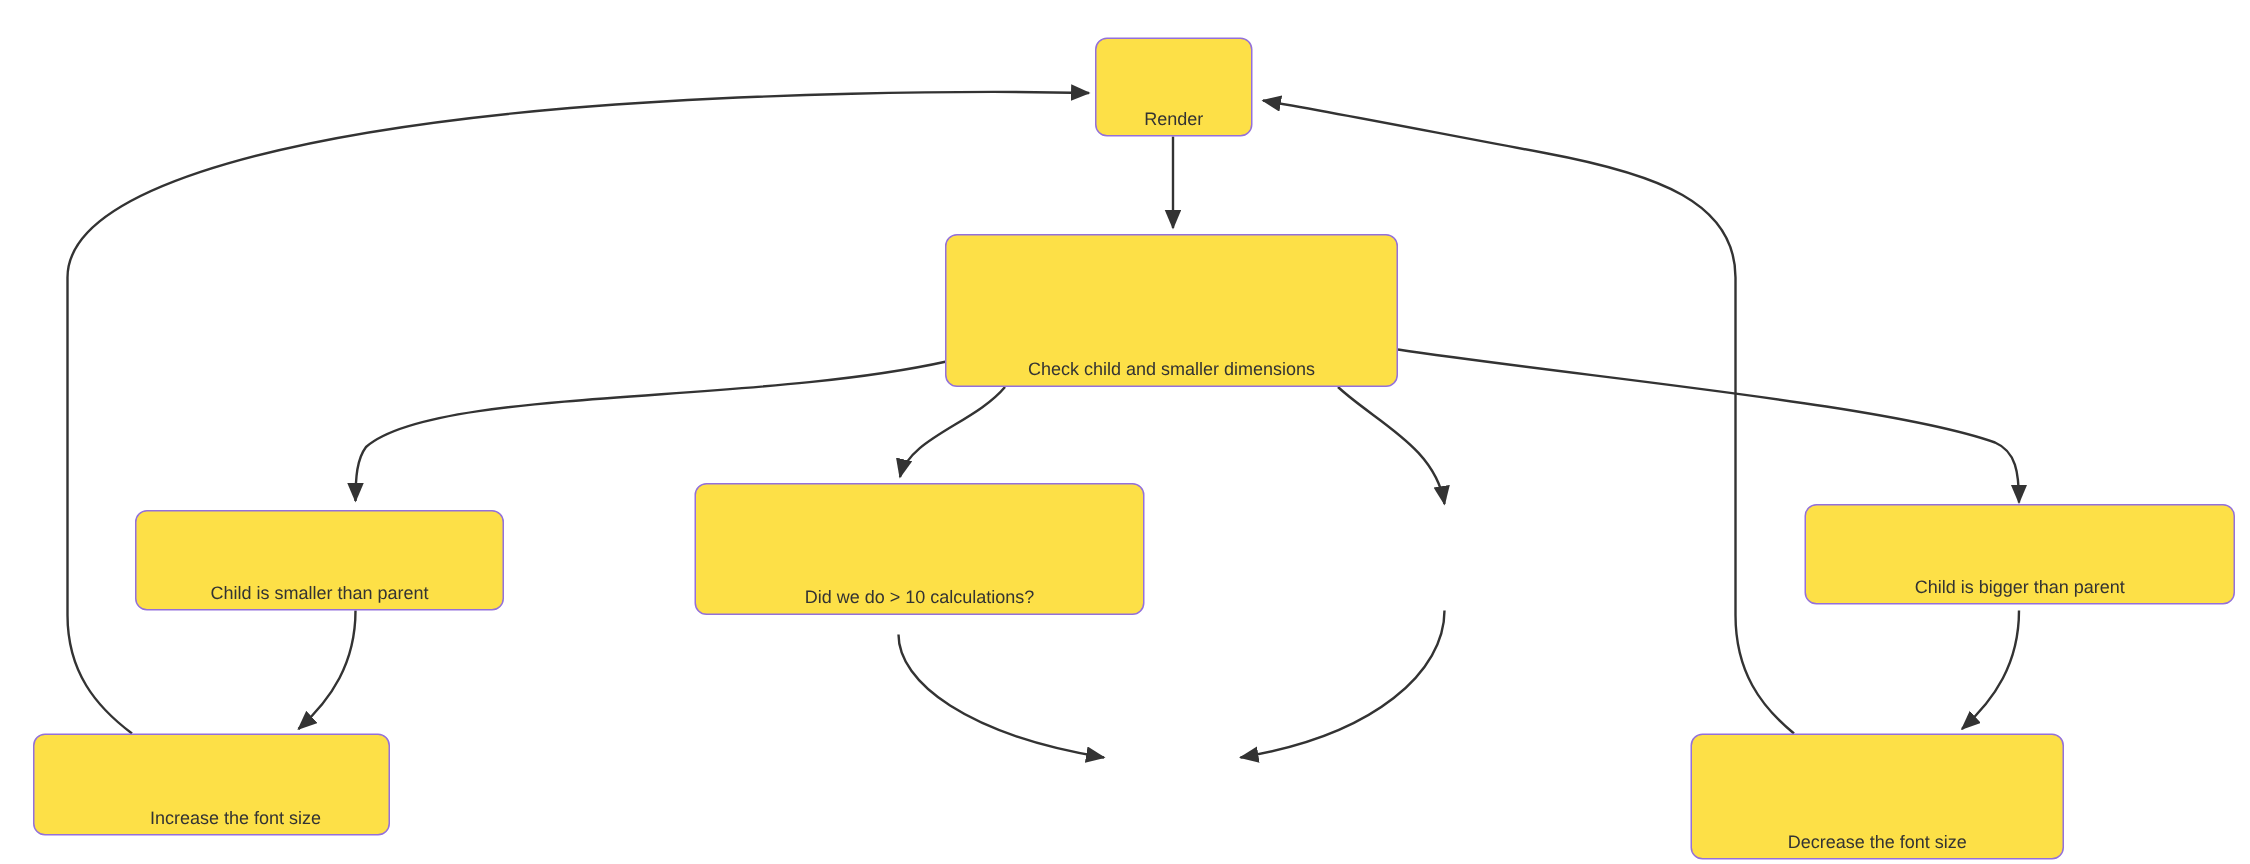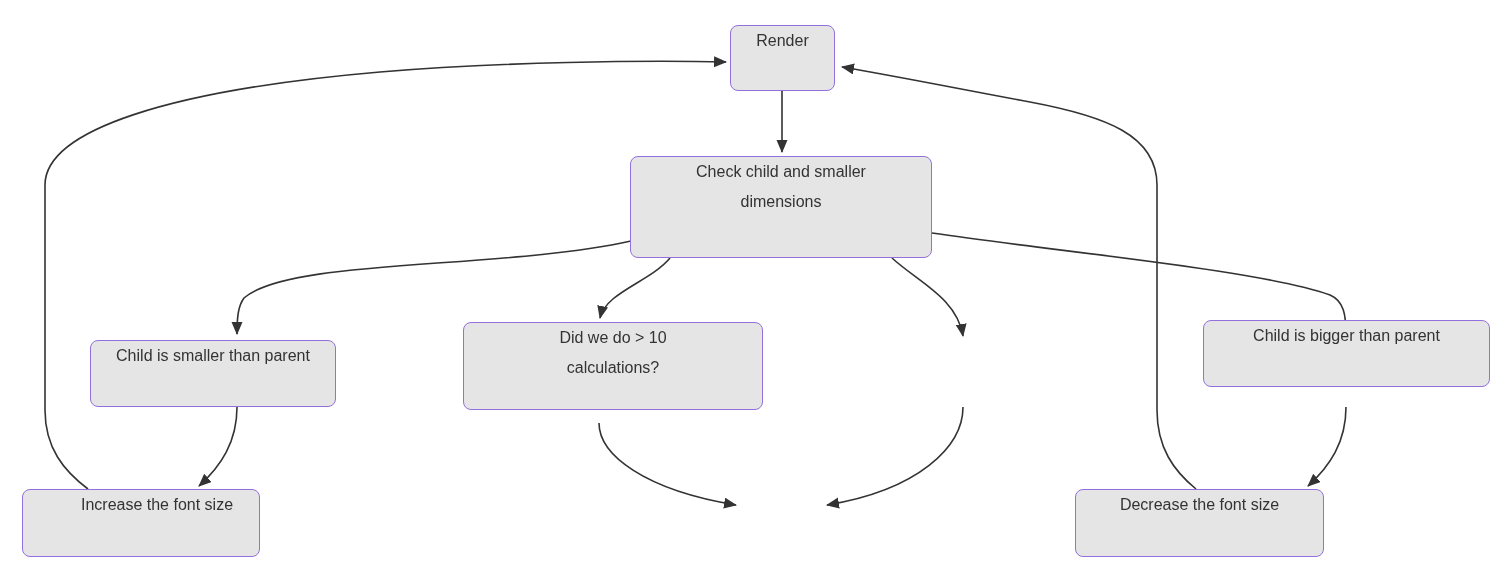--- a/index.html
+++ b/index.html
@@ -23,44 +23,44 @@
     height: 576px;
   }
   .edges path.edge {
     fill: none;
     stroke: #333333;
     stroke-width: 1.6;
   }
   .node {
     position: absolute;
     box-sizing: border-box;
-    background: #e5e5e5;
+    background: #fde047;
     border: 1.5px solid #9370DB;
     border-radius: 8px;
     color: #333333;
-    font-size: 16px;
+    font-size: 12px;
     line-height: 1.85;
     display: flex;
-    align-items: flex-start;
+    align-items: flex-end;
     justify-content: center;
     text-align: center;
   }
   .node .label {
     display: block;
   }
   
   #node-render        { left: 730px;  top: 25px;  width: 105px; height: 66px; }
   #node-check         { left: 630px;  top: 156px; width: 302px; height: 102px; }
   #node-smaller       { left: 90px;   top: 340px; width: 246px; height: 67px; }
   #node-calculations  { left: 463px;  top: 322px; width: 300px; height: 88px; }
   #node-same          { left: 818px;  top: 340px; width: 292px; height: 67px; }
-  #node-bigger        { left: 1203px; top: 320px; width: 287px; height: 67px; }
+  #node-bigger        { left: 1203px; top: 336px; width: 287px; height: 67px; }
   #node-increase      { left: 22px;   top: 489px; width: 238px; height: 68px; padding-left: 32px; }
   #node-stop          { left: 742px;  top: 489px; width: 80px;  height: 68px; }
-  #node-decrease      { left: 1075px; top: 489px; width: 249px; height: 68px; }
+  #node-decrease      { left: 1127px; top: 489px; width: 249px; height: 84px; }
   #node-check .label        { max-width: 230px; }
   #node-calculations .label { max-width: 160px; }
 </style>
 </head>
 <body>
 
 <div class="canvas">
 
   <svg class="edges" viewBox="0 0 1500 576" xmlns="http://www.w3.org/2000/svg">
     <defs>

